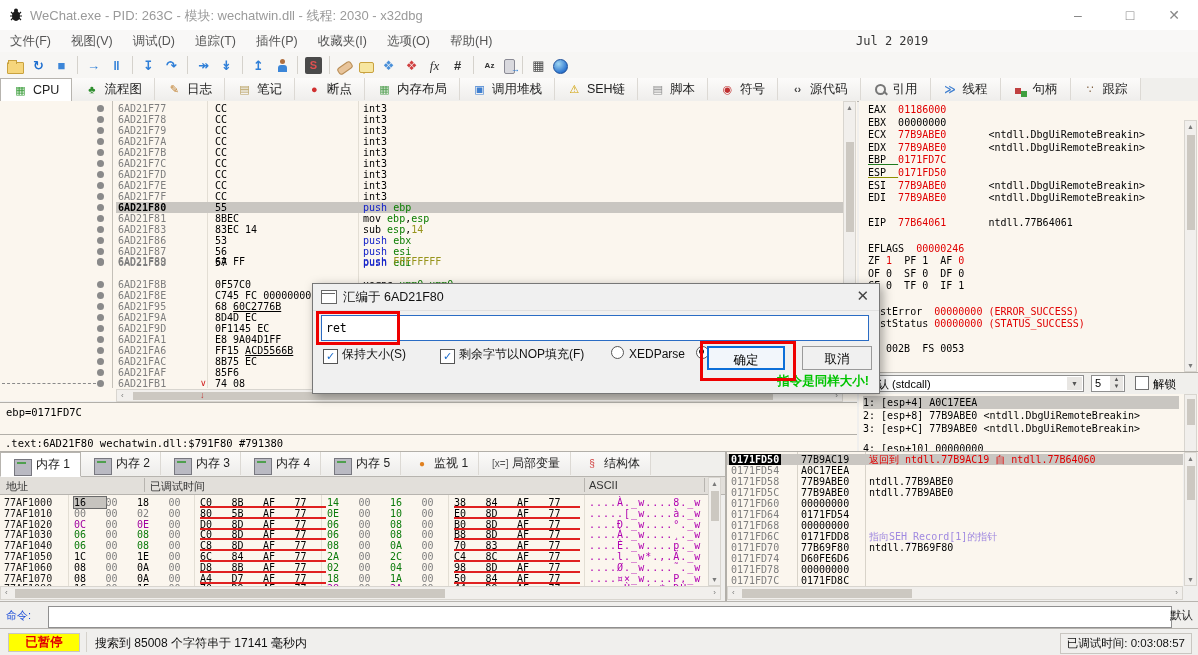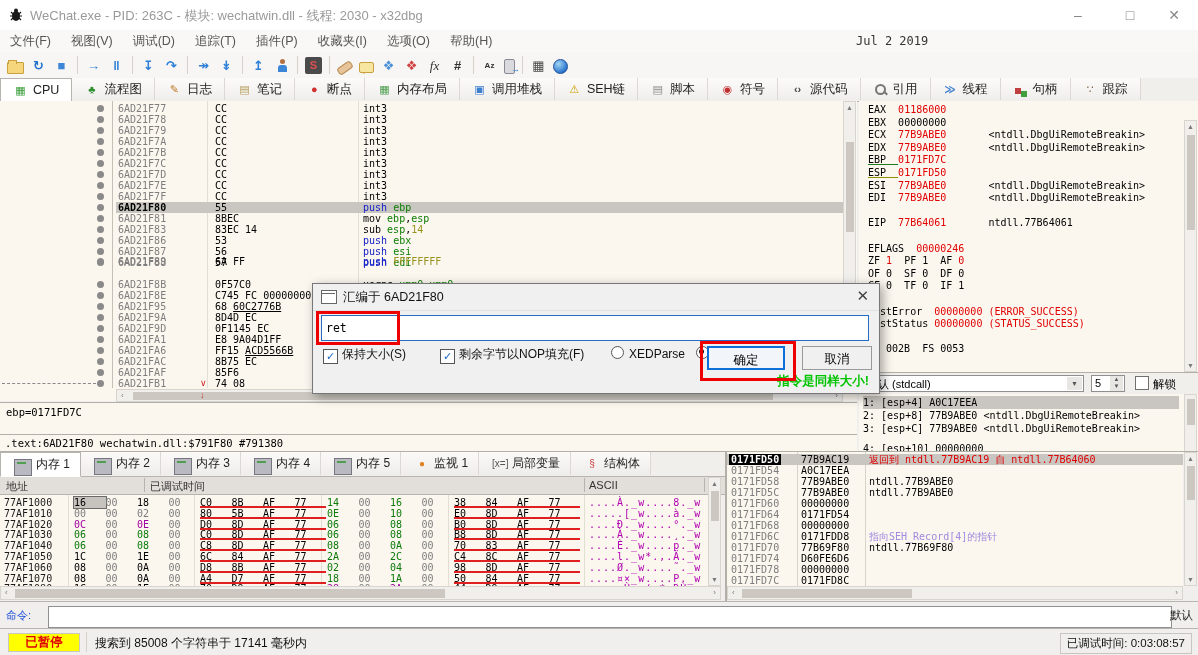--- a/index.html
+++ b/index.html
@@ -464,21 +464,21 @@
     <span class="scol" style="left:70px;"></span>
     <span class="scol" style="left:138px;"></span>
     <div id="stack-rows">
         <div class="srow mono sel" style="top: 2px;"><div class="shl"></div><span class="sa">0171FD50</span><span class="sv">77B9AC19</span><span class="sc red">返回到 ntdll.77B9AC19 自 ntdll.77B64060</span></div>
         <div class="srow mono" style="top: 13px;"><span class="sa">0171FD54</span><span class="sv">A0C17EEA</span></div>
         <div class="srow mono" style="top: 24px;"><span class="sa">0171FD58</span><span class="sv">77B9ABE0</span><span class="sc ">ntdll.77B9ABE0</span></div>
         <div class="srow mono" style="top: 35px;"><span class="sa">0171FD5C</span><span class="sv">77B9ABE0</span><span class="sc ">ntdll.77B9ABE0</span></div>
         <div class="srow mono" style="top: 46px;"><span class="sa">0171FD60</span><span class="sv">00000000</span></div>
         <div class="srow mono" style="top: 57px;"><span class="sa">0171FD64</span><span class="sv">0171FD54</span></div>
         <div class="srow mono" style="top: 68px;"><span class="sa">0171FD68</span><span class="sv">00000000</span></div>
-        <div class="srow mono" style="top: 79px;"><span class="sa">0171FD6C</span><span class="sv">0171FDD8</span><span class="sc purple">指向SEH_Record[4]的指针</span></div>
+        <div class="srow mono" style="top: 79px;"><span class="sa">0171FD6C</span><span class="sv">0171FDD8</span><span class="sc purple">指向SEH_Record[1]的指针</span></div>
         <div class="srow mono" style="top: 90px;"><span class="sa">0171FD70</span><span class="sv">77B69F80</span><span class="sc ">ntdll.77B69F80</span></div>
         <div class="srow mono" style="top: 101px;"><span class="sa">0171FD74</span><span class="sv">D60FE6D6</span></div>
         <div class="srow mono" style="top: 112px;"><span class="sa">0171FD78</span><span class="sv">00000000</span></div>
         <div class="srow mono" style="top: 123px;"><span class="sa">0171FD7C</span><span class="sv">0171FD8C</span></div>
       </div>
   </div>
   <div class="sb abs" style="left:1184px;top:452px;width:13px;height:134px;">
     <span class="sbarrow" style="top:2px;">▲</span>
     <div class="sbt" style="left:2px;top:13px;width:8px;height:34px;"></div>
     <span class="sbarrow" style="bottom:2px;">▼</span>

